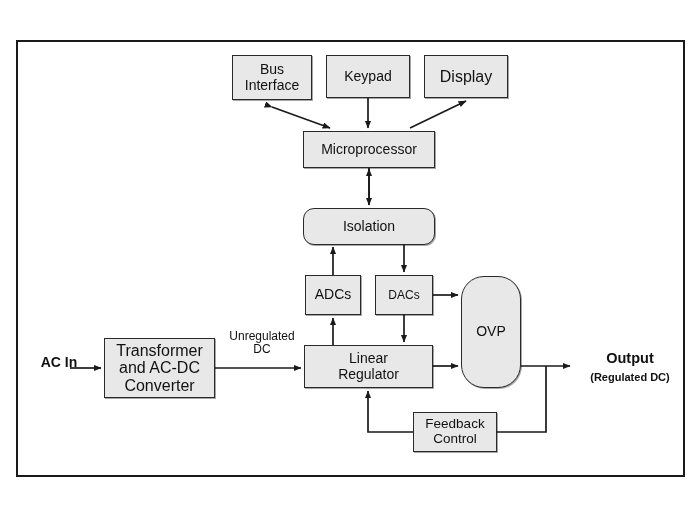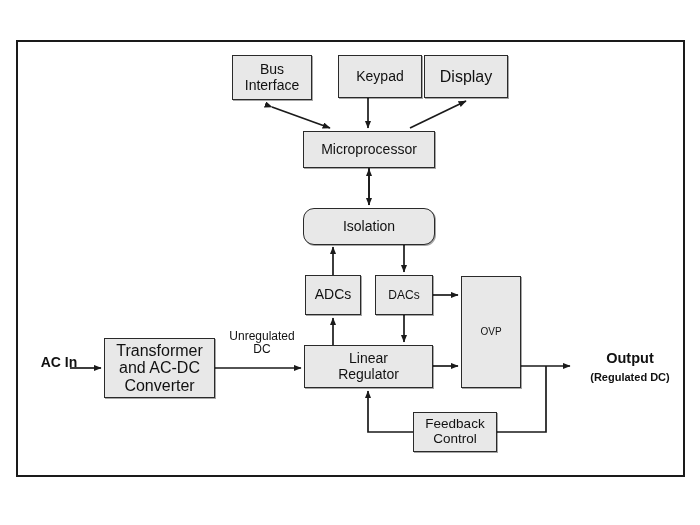--- a/index.html
+++ b/index.html
@@ -14,27 +14,27 @@
        display:flex;align-items:center;justify-content:center;
        text-align:center;color:#111111;line-height:1.08;
        font-family:"Liberation Sans",sans-serif;
        box-shadow:1px 1px 0 rgba(0,0,0,0.35);}
   .box span{display:block;padding:0 2px;}
   .lbl{position:absolute;color:#111111;text-align:center;
        line-height:1.1;font-family:"Liberation Sans",sans-serif;}
 
   
   #b-bus      {left:232px;top:55px;width:80px;height:45px;font-size:14px;}
-  #b-keypad   {left:326px;top:55px;width:84px;height:43px;font-size:14px;margin-left:12px;}
+  #b-keypad   {left:326px;top:55px;width:84px;height:43px;font-size:14px;}
   #b-display  {left:424px;top:55px;width:84px;height:43px;font-size:16px;}
   #b-micro    {left:303px;top:131px;width:132px;height:37px;font-size:14px;}
   #b-iso      {left:303px;top:208px;width:132px;height:37px;font-size:14px;border-radius:11px;}
   #b-adc      {left:305px;top:275px;width:56px;height:40px;font-size:14px;}
   #b-dac      {left:375px;top:275px;width:58px;height:40px;font-size:12px;}
-  #b-ovp      {left:461px;top:276px;width:60px;height:112px;font-size:10px;}
+  #b-ovp      {left:461px;top:276px;width:60px;height:112px;font-size:14px;border-radius:23px;}
   #b-lin      {left:304px;top:345px;width:129px;height:43px;font-size:14px;}
   #b-xfmr     {left:104px;top:338px;width:111px;height:60px;font-size:16px;}
   #b-fb       {left:413px;top:412px;width:84px;height:40px;font-size:13.5px;}
 
   
   #l-acin {left:24px;top:355px;width:70px;font-size:14px;font-weight:bold;}
   #l-unreg{left:218px;top:330px;width:88px;font-size:12px;}
   #l-out  {left:578px;top:351px;width:104px;font-size:14.5px;font-weight:bold;}
   #l-outsub{left:568px;top:371px;width:124px;font-size:11px;font-weight:bold;}
 </style>

